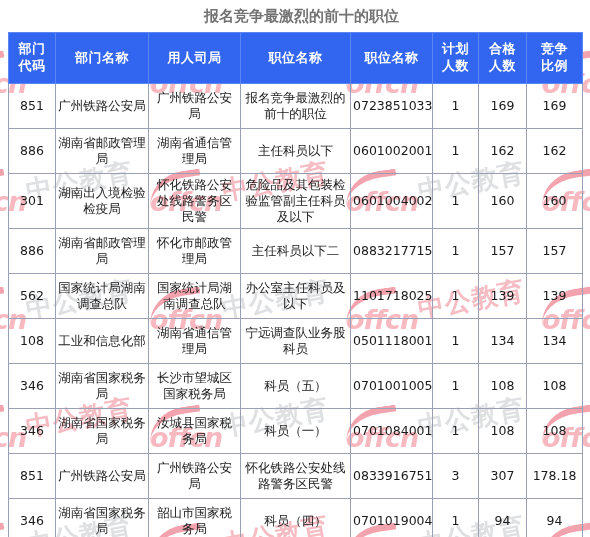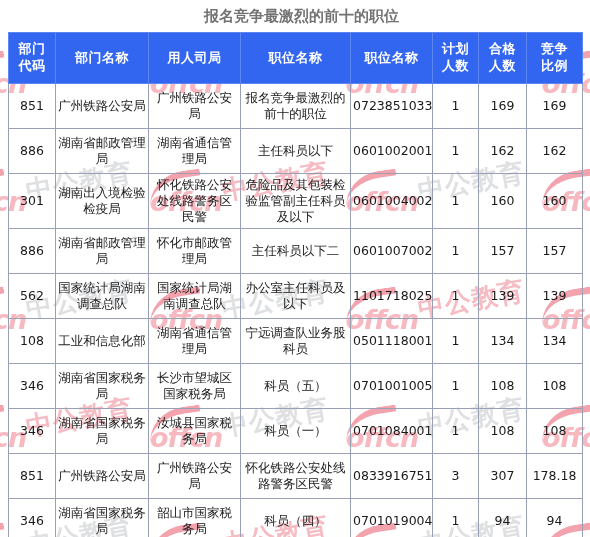--- a/index.html
+++ b/index.html
@@ -241,21 +241,21 @@
           <td>0601004002</td>
           <td>1</td>
           <td>160</td>
           <td>160</td>
         </tr>
         <tr>
           <td>886</td>
           <td>湖南省邮政管理局</td>
           <td>怀化市邮政管理局</td>
           <td>主任科员以下二</td>
-          <td>0601007002</td>
+          <td>0883217715</td>
           <td>1</td>
           <td>157</td>
           <td>157</td>
         </tr>
         <tr>
           <td>562</td>
           <td>国家统计局湖南调查总队</td>
           <td>国家统计局湖南调查总队</td>
           <td>办公室主任科员及以下</td>
           <td>1101718025</td>

